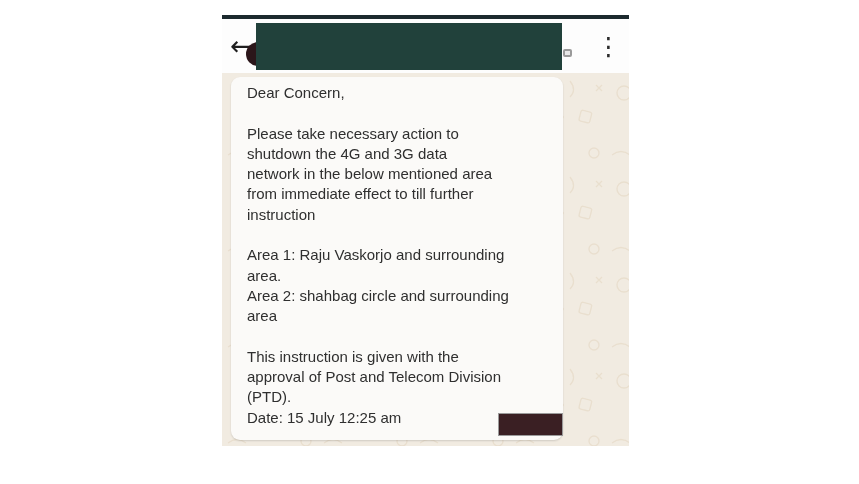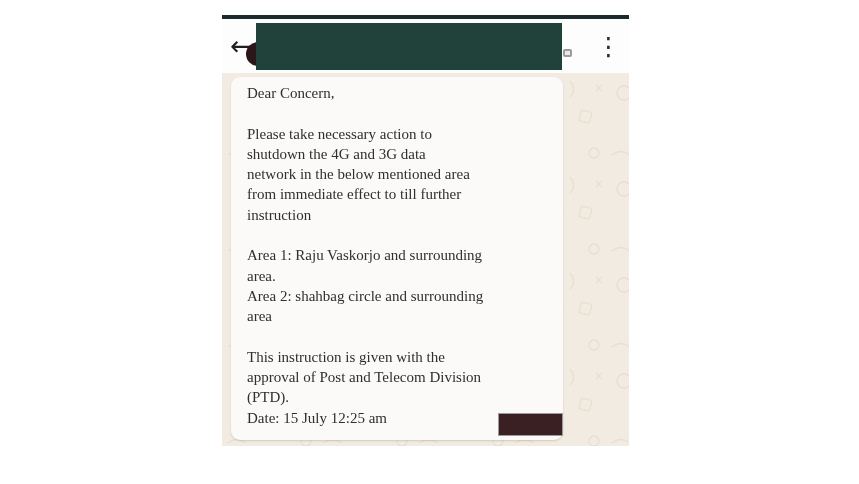--- a/index.html
+++ b/index.html
@@ -14,21 +14,21 @@
   .back-btn{position:absolute;left:8px;top:12px;width:30px;height:30px;
     font-size:27px;line-height:30px;color:#1f1f1f;text-align:left;
     font-family:"DejaVu Sans", sans-serif;cursor:pointer;}
   .avatar{position:absolute;left:24px;top:23px;width:24px;height:24px;border-radius:50%;background:#2b161a;}
   .name-redact{position:absolute;left:34px;top:4px;width:306px;height:47px;background:#21413b;}
   .vc-icon{position:absolute;left:341px;top:30px;width:9px;height:8px;
     border:2px solid #9a9a9a;border-radius:2px;box-sizing:border-box;background:#e8e8e8;}
   .kebab{position:absolute;left:374px;top:14px;width:16px;text-align:center;
     font-size:25px;line-height:28px;color:#2b2b2b;font-family:"DejaVu Sans", sans-serif;cursor:pointer;}
 
-  .chat{position:absolute;top:58px;left:0;right:0;height:373px;background:#f1ebe1;overflow:hidden;font-family:Liberation Serif, serif;}
+  .chat{position:absolute;top:58px;left:0;right:0;height:373px;background:#f1ebe1;overflow:hidden;}
   .wallpaper{position:absolute;top:0;left:0;width:100%;height:100%;}
 
   .bubble{position:absolute;left:9px;top:4px;width:332px;height:363px;
     background:#fbfaf8;border-radius:9px;box-shadow:0 1px 2px rgba(0,0,0,0.14);}
   .msg{position:absolute;left:16px;top:6px;right:13px;
     font-size:15px;line-height:20.3px;color:#2f2f2f;white-space:pre-line;}
   .ts-redact{position:absolute;right:0;bottom:4px;width:65px;height:23px;
     background:#3a1f23;border:1px solid #9b9b9b;box-sizing:border-box;}
 </style>
 </head>

